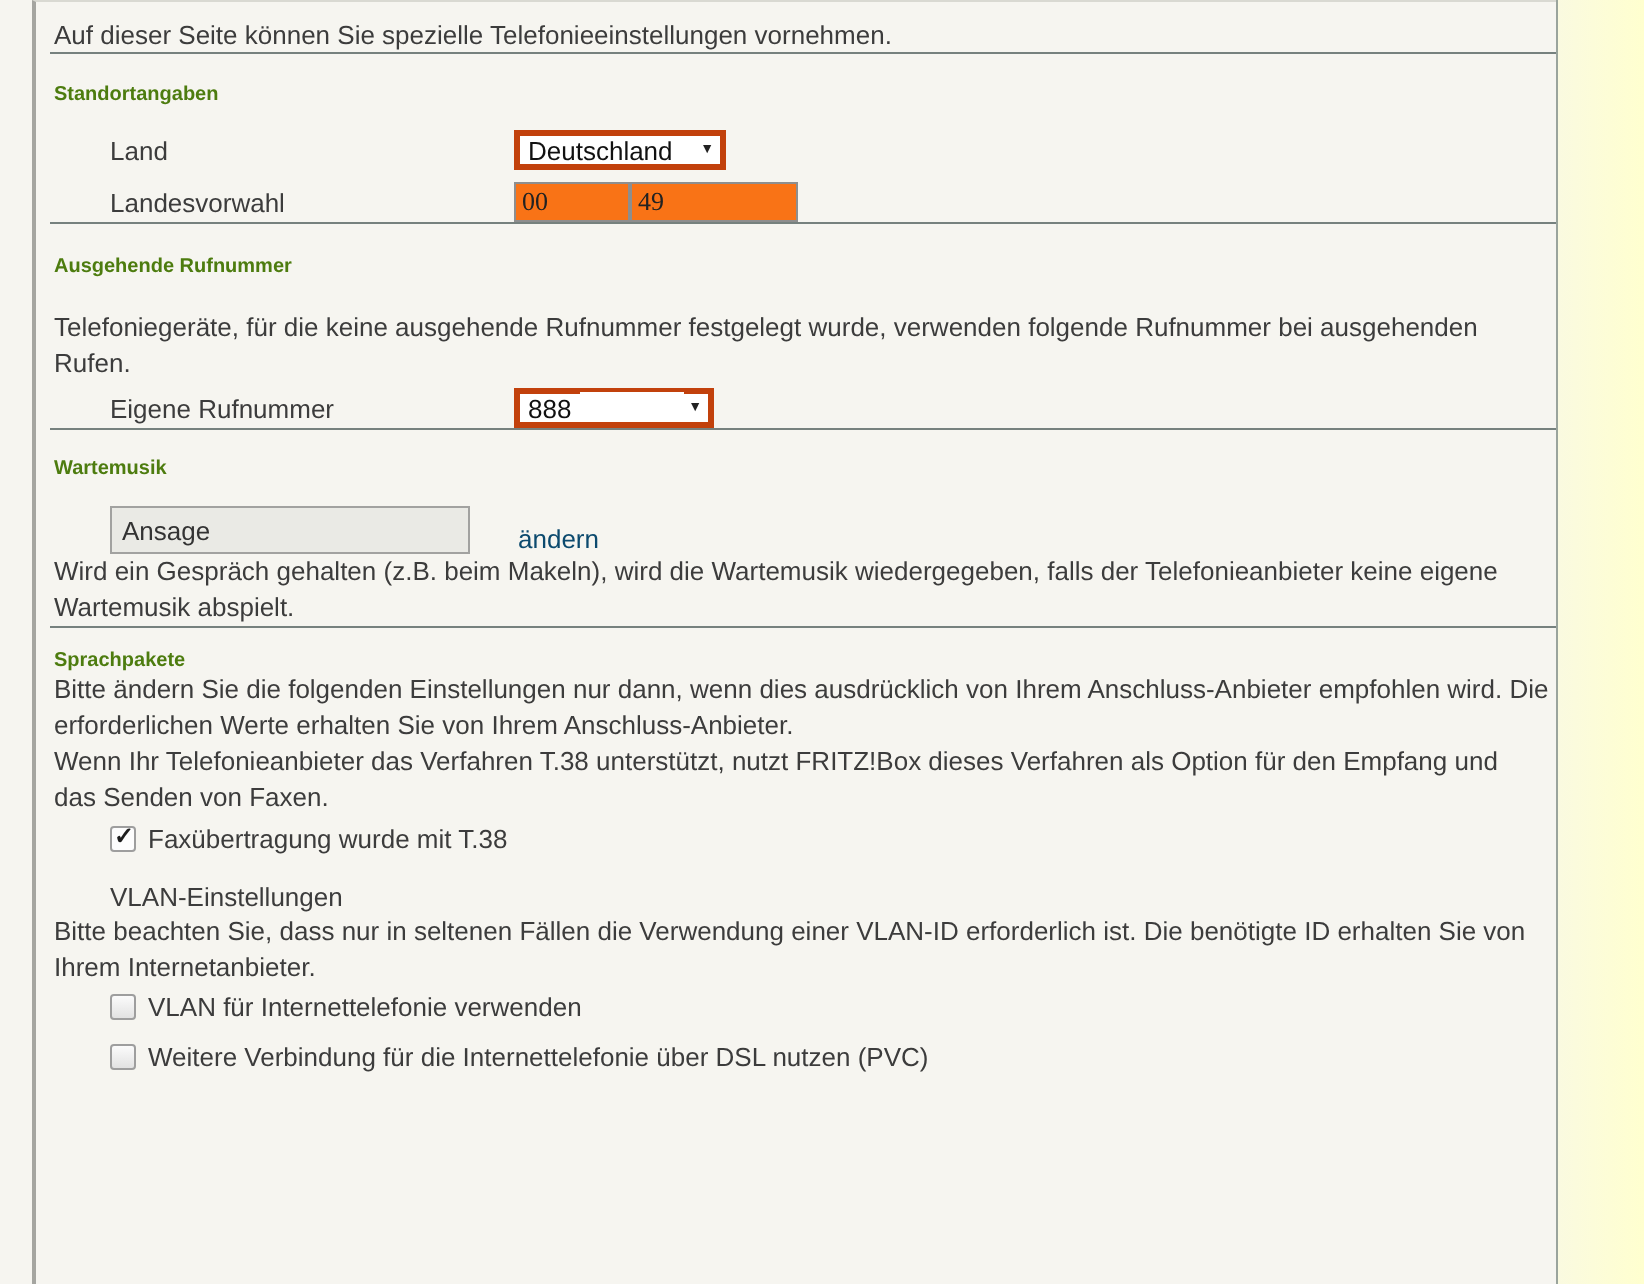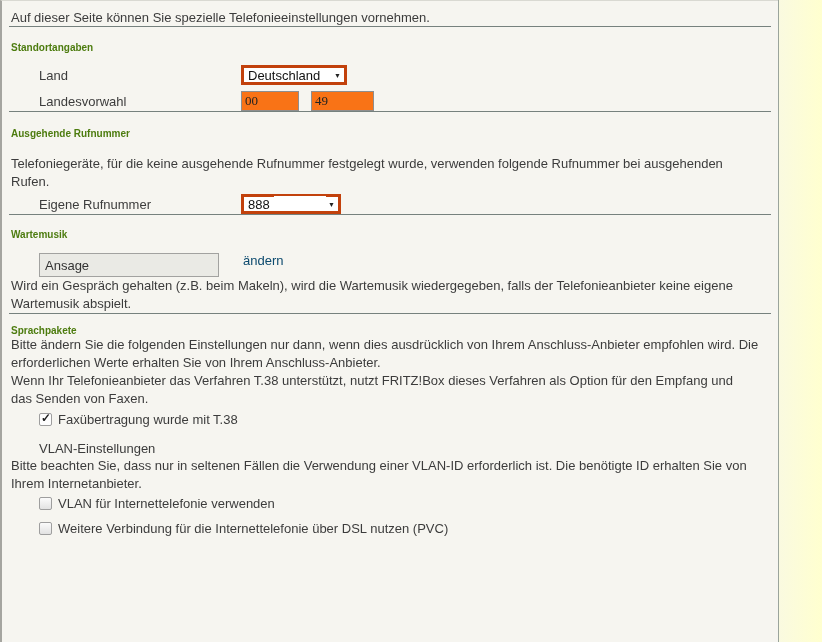--- a/index.html
+++ b/index.html
@@ -13,21 +13,21 @@
     font-size: 13px;
     color: #3c3c3c;
   }
   .strip {
     position: absolute; top: 0; right: 0;
     width: 44px; height: 100%;
     background: linear-gradient(to right, #fafae0, #ffffcf);
     border-left: 1px solid #9aa49c;
   }
   .panel {
-    position: absolute; top: 0; left: 0;
+    position: absolute; top: 0; left: 16px;
     width: 778px; height: 100%;
     border-left: 2px solid #a5a5a0;
     border-top: 1px solid #d9d9d2;
     padding: 0 8px 0 9px;
     background: #f6f5f0;
   }
   .intro { margin: 8px 0 0 0; line-height: 17px; }
   hr.sep {
     border: 0; border-top: 1px solid #76817e;
     margin: 0 -1px 0 -2px;
@@ -66,21 +66,21 @@
     height: 20px;
     border: 1px solid #8e8e8e;
     background: #f97316;
     font-family: Liberation Serif, serif;
     font-size: 13px;
     color: #222;
     padding: 1px 3px;
     border-radius: 0;
   }
   .w58 { width: 58px; }
-  .w72 { width: 63px; margin-left: 12px; }
+  .w72 { width: 84px; margin-left: 0; }
   .w66 { width: 66px; margin-left: 10px; text-align: center; }
 
   .inwrap { position: relative; display: inline-block; }
   .smudge {
     position: absolute; left: 20px; top: 7px;
     width: 10px; height: 7px;
     background: #dcdcd8;
     filter: blur(2px);
     pointer-events: none;
   }
@@ -107,21 +107,21 @@
     line-height: 1;
   }
   .redact {
     position: absolute; left: 33px; top: 2px;
     width: 52px; height: 15px;
     background: #fff;
     z-index: 1;
     pointer-events: none;
   }
 
-  .file-row { display: flex; align-items: flex-start; margin: 13px 0 0 28px; }
+  .file-row { display: flex; align-items: flex-end; margin: 13px 0 0 28px; }
   input.file {
     width: 180px; height: 24px;
     border: 1px solid #a2a2a0;
     background: #eaeae5;
     color: #333;
     font-family: "Liberation Sans", sans-serif;
     font-size: 13px;
     padding: 3px 5px;
   }
   a.link {

